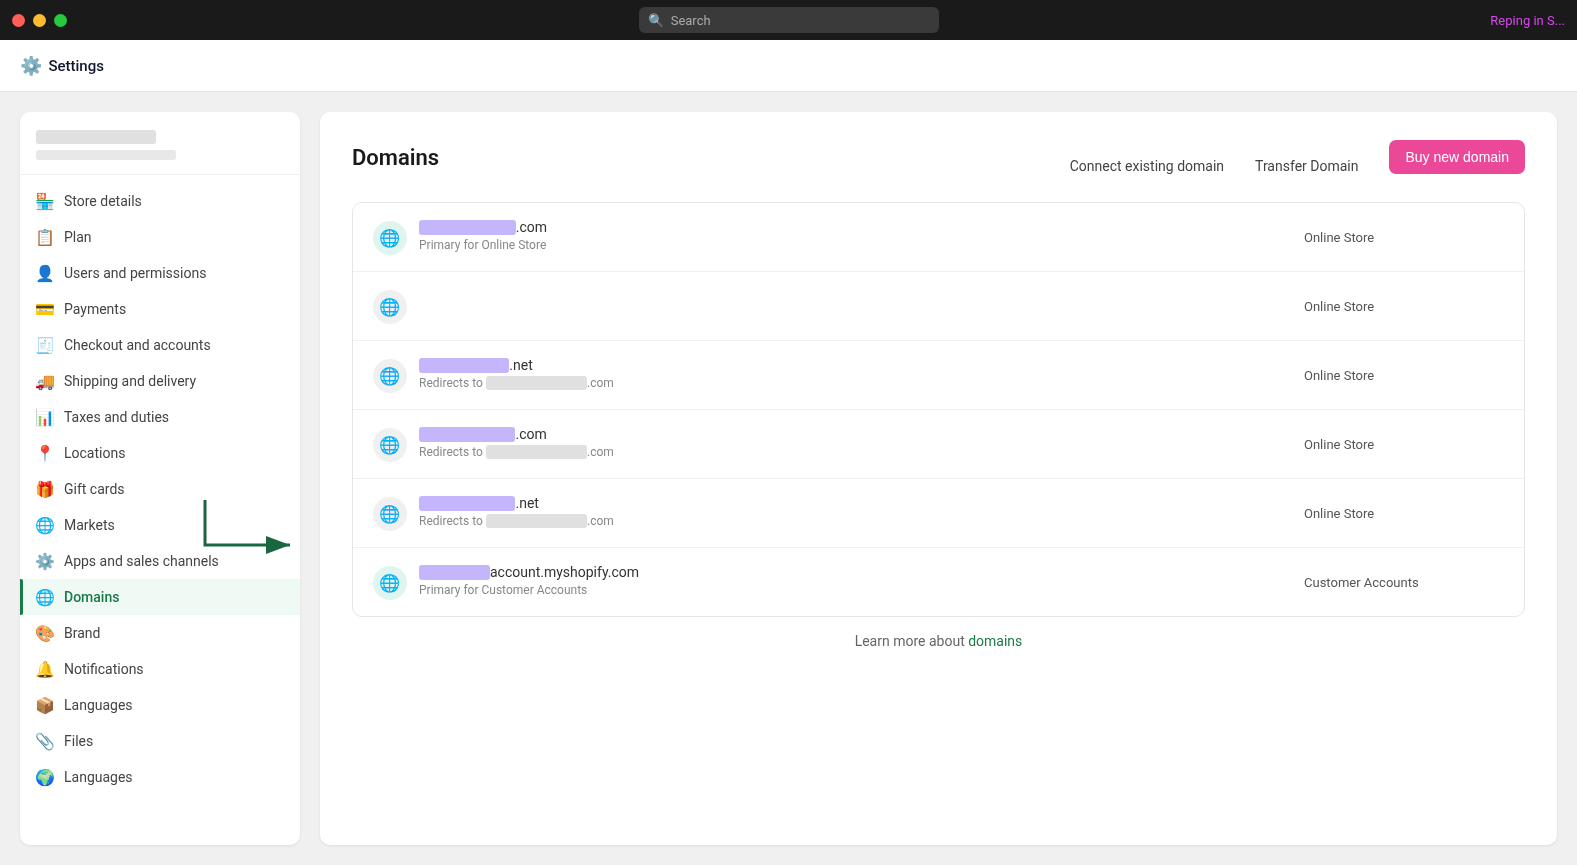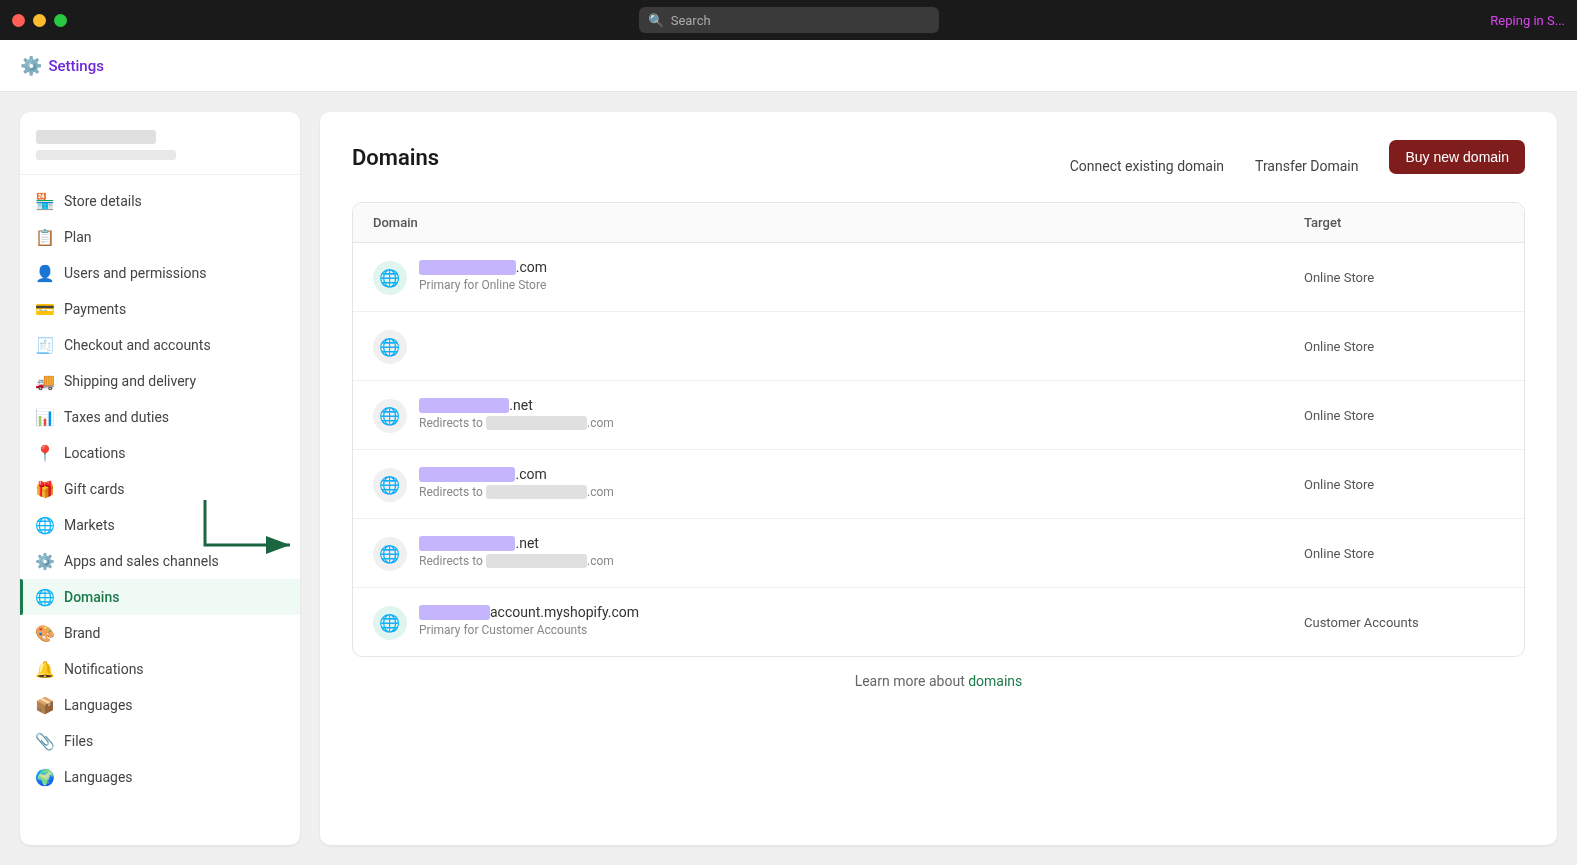--- a/index.html
+++ b/index.html
@@ -182,21 +182,21 @@
       align-items: flex-end;
       gap: 31px;
     }
     .action-link {
       color: #444;
       font-size: 14px;
       cursor: pointer;
       text-decoration: none;
     }
     .btn-primary {
-      background: #7f1d1d;
+      background: #ec4899;
       color: #fff;
       border: none;
       border-radius: 7px;
       padding: 9px 16px;
       font-size: 14px;
       font-weight: 500;
       cursor: pointer;
     }
 
     
@@ -300,21 +300,21 @@
   <div class="titlebar-search">
     <span>🔍</span>
     <span>Search</span>
   </div>
   <div class="titlebar-right">Reping in S...</div>
 </div>
 
 <div class="topbar">
   <div class="settings-icon-wrap">
     <span style="font-size:18px;">⚙️</span>
-    <span style="font-weight:500;font-size:15px;color:#6d28d9;">Settings</span>
+    <span style="font-weight:500;font-size:15px;color:#0f172a;">Settings</span>
   </div>
 </div>
 
 <div class="main-layout">
 
   <div class="sidebar">
     <div class="sidebar-header">
       <div class="sidebar-store-name"></div>
       <div class="sidebar-store-url"></div>
     </div>
@@ -394,24 +394,20 @@
     <div class="content-header">
       <h1 class="content-title">Domains</h1>
       <div class="content-header-actions">
         <a class="action-link">Connect existing domain</a>
         <a class="action-link">Transfer Domain</a>
         <button class="btn-primary">Buy new domain</button>
       </div>
     </div>
 
     <div class="domains-table">
-      <div class="table-header">
-        <span>Domain</span>
-        <span>Target</span>
-      </div>
       <div id="domains-rows">
           <div class="domain-row">
             <div class="domain-left">
               <div class="domain-globe globe-teal">🌐</div>
               <div class="domain-info">
                 <div class="domain-name"><span class="blurred">xxxxxxxxxxxxxxx</span>.com</div>
                 <div class="domain-sub">Primary for Online Store</div>
               </div>
             </div>
             <div class="domain-target">Online Store</div>

